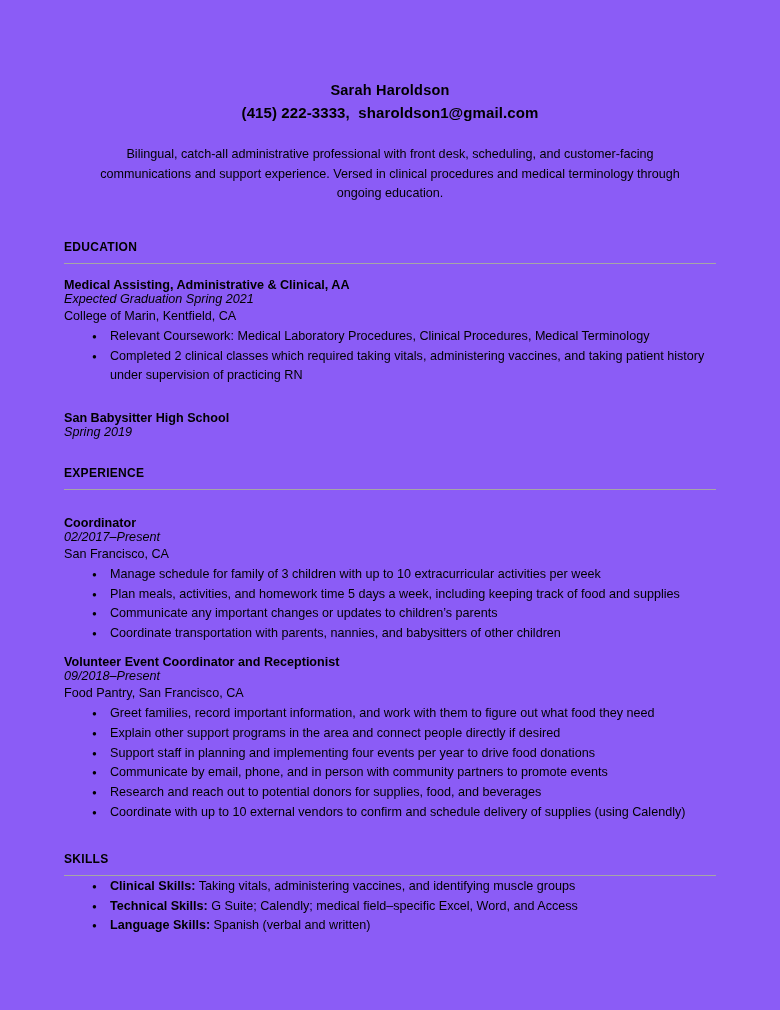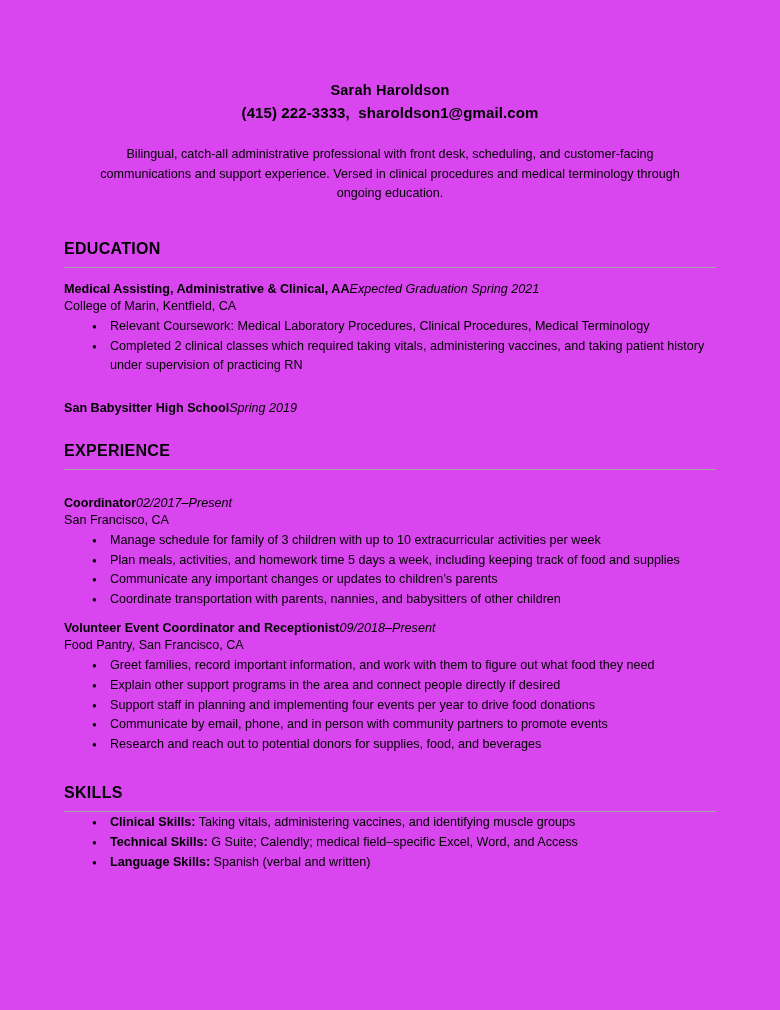--- a/index.html
+++ b/index.html
@@ -13,21 +13,21 @@
     font-family: "Liberation Sans", sans-serif;
     color: #000000;
     -webkit-font-smoothing: antialiased;
   }
   .page {
     position: relative;
     width: 780px;
     height: 1010px;
     box-sizing: border-box;
     padding: 0 64px;
-    background: #d946ef;
+    background: #8b5cf6;
   }
 
   
   .header {
     padding-top: 82px;
     text-align: center;
   }
   .cand-name {
     font-size: 14.5px;
     font-weight: bold;
@@ -43,41 +43,43 @@
   }
   .summary {
     margin-top: 24px;
     font-size: 12.6px;
     line-height: 19.5px;
     padding: 0 26px;
   }
 
   
   .section-title {
-    font-size: 16px;
+    font-size: 12px;
     font-weight: bold;
     letter-spacing: 0.3px;
   }
   .rule {
     height: 1px;
     background: #a6a6a6;
     margin: 9px 0 0 0;
     width: 652px;
   }
 
   .sec-education { margin-top: 36px; }
   .sec-experience { margin-top: 27px; }
   .sec-skills { margin-top: 30px; }
 
   
   .entry { margin-top: 14px; }
   .entry-head {
     display: flex;
+    justify-content: space-between;
     align-items: baseline;
     width: 652px;
+    flex-direction: column;
   }
   .entry-title {
     font-size: 12.6px;
     font-weight: bold;
   }
   .entry-date {
     font-size: 12.6px;
     font-style: italic;
   }
   .entry-sub {
@@ -173,20 +175,21 @@
         <div class="entry-title">Volunteer Event Coordinator and Receptionist</div>
         <div class="entry-date">09/2018–Present</div>
       </div>
       <div class="entry-sub">Food Pantry, San Francisco, CA</div>
       <ul class="bullets">
         <li>Greet families, record important information, and work with them to figure out what food they need</li>
         <li>Explain other support programs in the area and connect people directly if desired</li>
         <li>Support staff in planning and implementing four events per year to drive food donations</li>
         <li>Communicate by email, phone, and in person with community partners to promote events</li>
         <li>Research and reach out to potential donors for supplies, food, and beverages</li>
+        <li>Coordinate with up to 10 external vendors to confirm and schedule delivery of supplies (using Calendly)</li>
       </ul>
     </div>
   </div>
 
   <div class="sec-skills">
     <div class="section-title">SKILLS</div>
     <div class="rule"></div>
     <ul class="bullets skills-list">
       <li>
         <b>Clinical Skills:</b><span> Taking vitals, administering vaccines, and identifying muscle groups</span>

